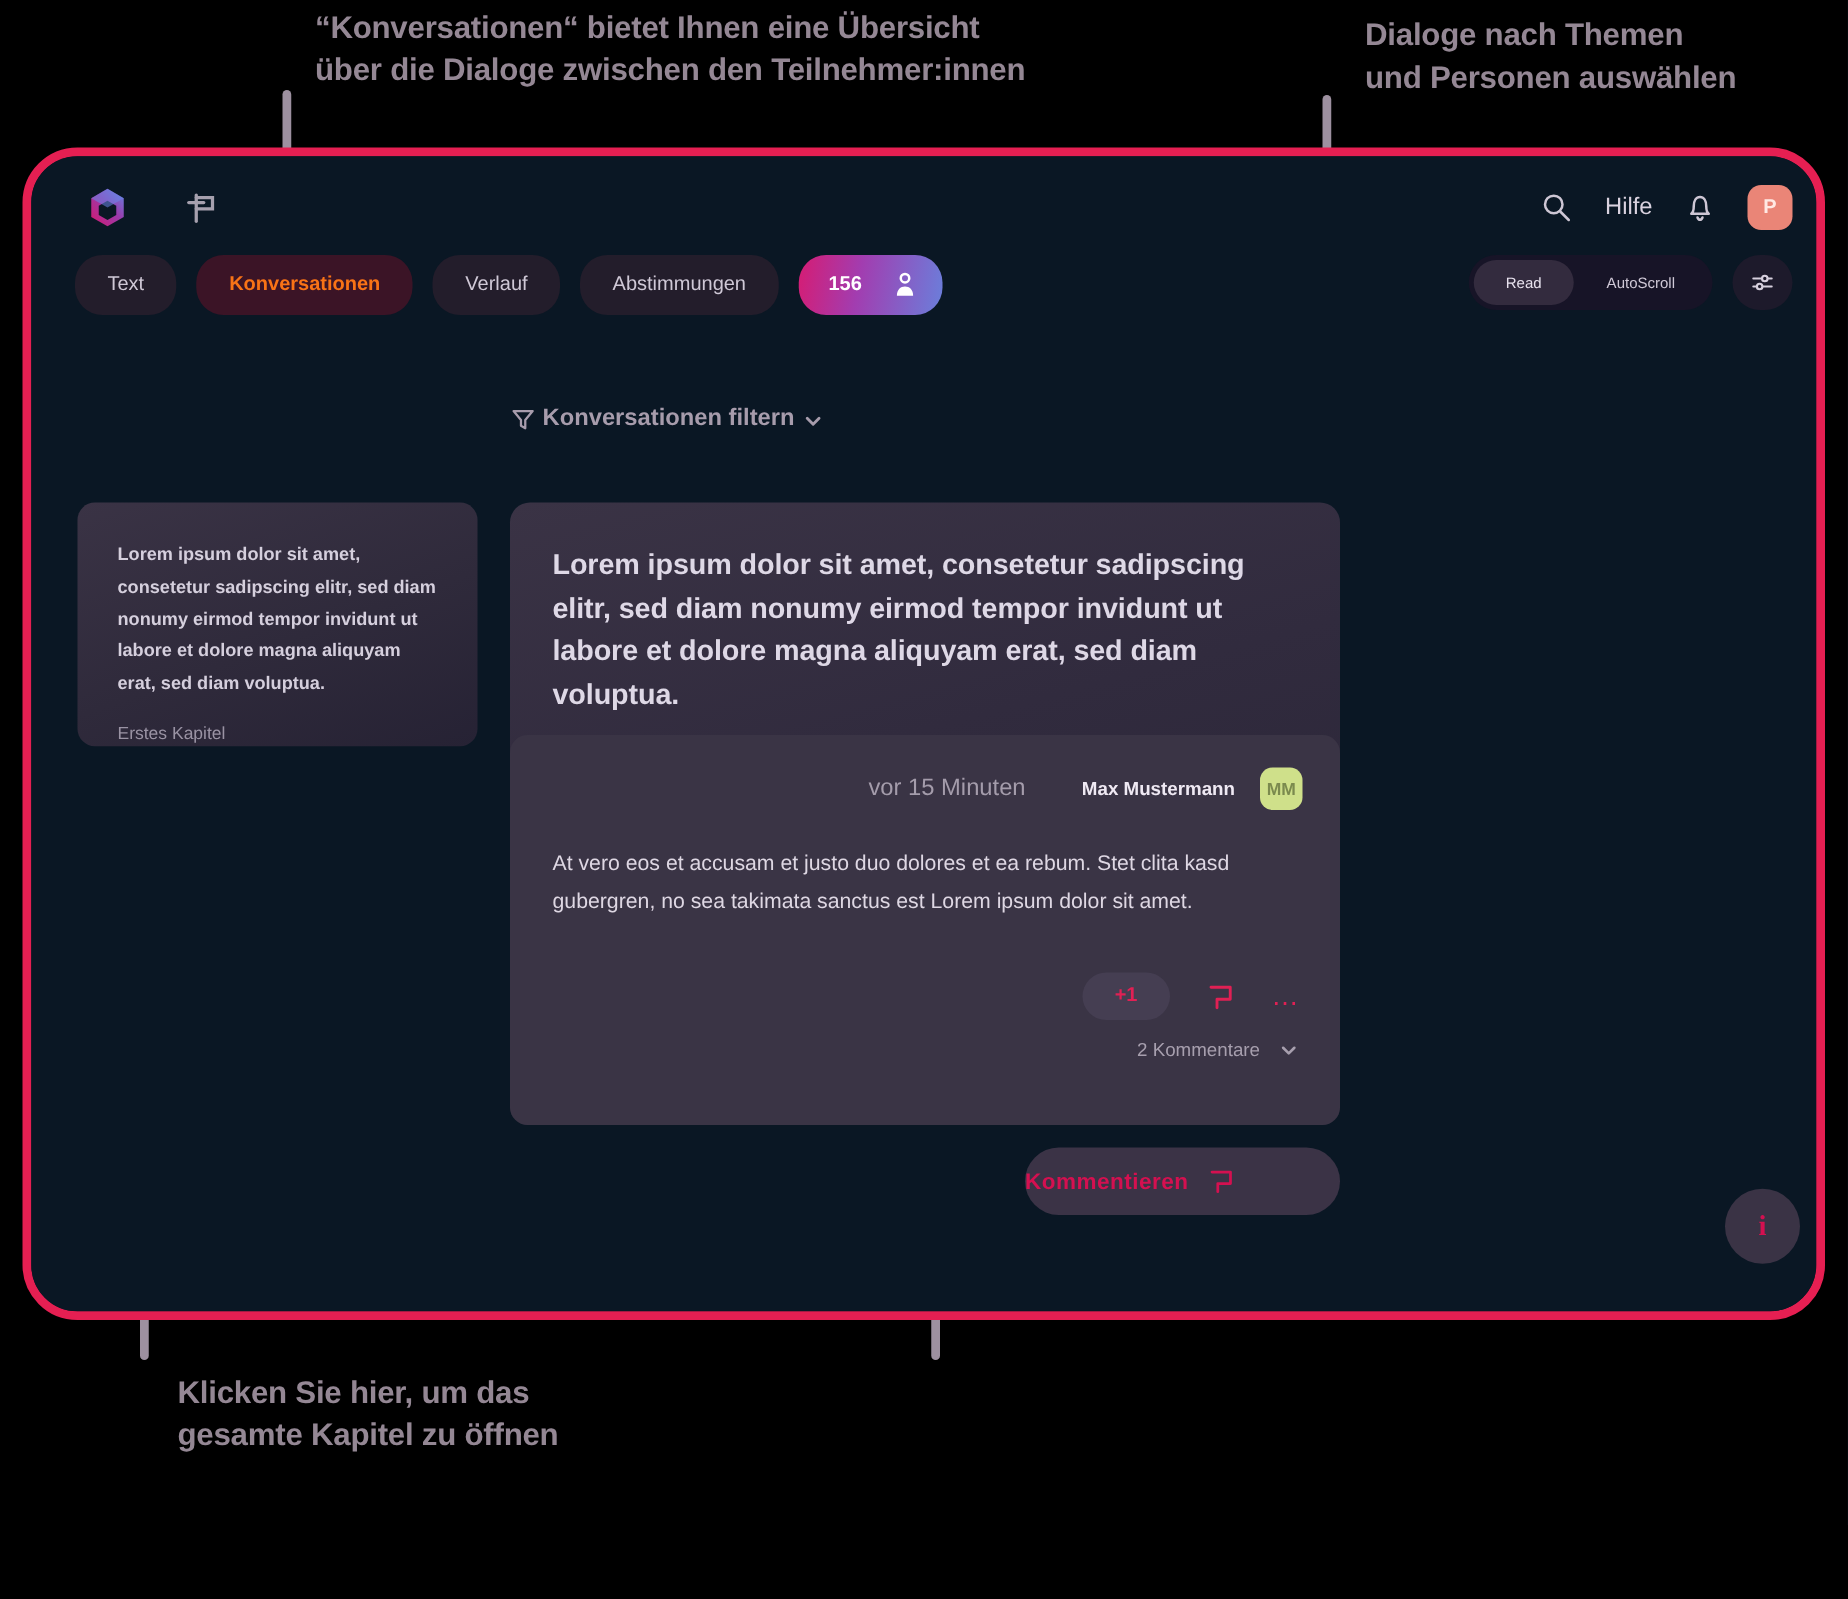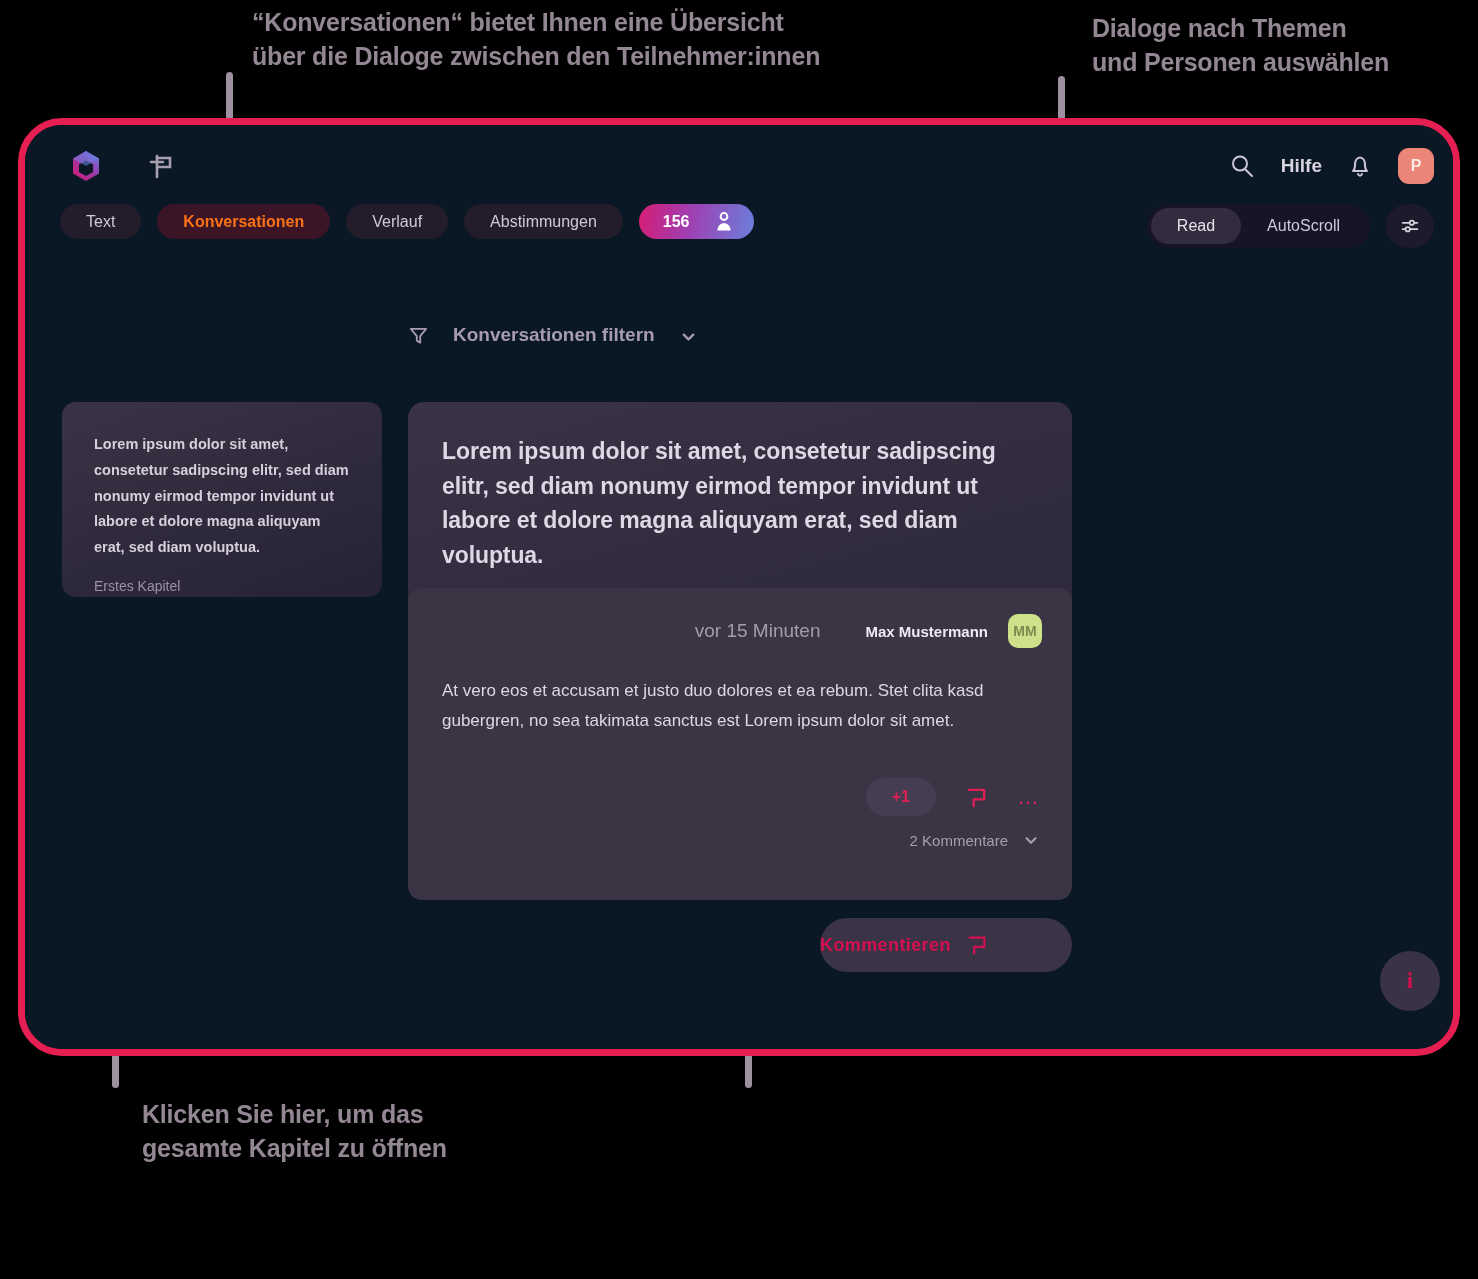--- a/index.html
+++ b/index.html
@@ -41,34 +41,34 @@
   }
   #app-inner { position: absolute; inset: 0; background: #0a1724; }
 
   
   .logo-cube { position: absolute; left: 68px; top: 148px; width: 36px; height: 36px; }
   .flag-icon { position: absolute; left: 146px; top: 150px; width: 32px; height: 32px; }
 
   .topright { position: absolute; top: 148px; display: flex; align-items: center; gap: 26px; }
   .search-icon { width: 26px; height: 26px; cursor: pointer; }
   .help-label {
-    color: #d9d2df; font-size: 19px; font-weight: 700; cursor: pointer;
+    color: #d9d2df; font-size: 19px; font-weight: 400; cursor: pointer;
   }
   .bell-icon { width: 24px; height: 26px; cursor: pointer; }
   .avatar-p {
     width: 36px; height: 36px; border-radius: 11px;
     background: #ea8577; color: #ffe9e4;
     display: flex; align-items: center; justify-content: center;
     font-size: 16px; font-weight: 600; cursor: pointer;
   }
 
   
   #pills { position: absolute; left: 60px; top: 204px; display: flex; align-items: center; gap: 16px; }
   .pill {
-    height: 35px; padding: 0 26px; border-radius: 22px;
+    height: 48px; padding: 0 26px; border-radius: 22px;
     display: flex; align-items: center; justify-content: center;
     background: #231d2b; color: #cfc8d6;
     font-size: 16px; font-weight: 500; cursor: pointer;
     white-space: nowrap;
   }
   .pill.active { background: #3b1426; color: #f97316; font-weight: 600; }
   .pill.count {
     background: linear-gradient(100deg, #d61c73 0%, #a23db0 42%, #6a7fdb 100%);
     color: #ffffff; font-weight: 700; font-size: 16px;
     gap: 24px; padding: 0 20px 0 24px;
@@ -77,32 +77,32 @@
 
   
   #right-controls { position: absolute; top: 204px; display: flex; align-items: center; gap: 16px; }
   .segmented {
     height: 44px; border-radius: 22px; background: #171427;
     display: flex; align-items: center; padding: 4px;
   }
   .seg {
     height: 36px; padding: 0 26px; border-radius: 18px;
     display: flex; align-items: center; justify-content: center;
-    color: #cfc8d6; font-size: 16px; cursor: pointer; white-space: nowrap;
+    color: #cfc8d6; font-size: 12px; cursor: pointer; white-space: nowrap;
   }
   .seg.on { background: #332b3e; color: #e8e2ee; }
   .settings-btn {
     width: 48px; height: 44px; border-radius: 22px; background: #1d1a2b;
     display: flex; align-items: center; justify-content: center; cursor: pointer;
   }
 
   
   #filter-row {
     position: absolute; left: 408px; top: 324px;
-    display: flex; align-items: flex-end; gap: 24px; cursor: pointer;
+    display: flex; align-items: flex-end; gap: 5px; cursor: pointer;
   }
   #filter-row .ftext { color: #a79cac; font-size: 19px; font-weight: 700; }
 
   
   #side-card {
     position: absolute; left: 62px; top: 402px;
     width: 320px; height: 195px;
     border-radius: 14px;
     background: linear-gradient(160deg, #3a3345 0%, #2f2a3b 55%, #262234 100%);
     padding: 30px 28px 0 32px; cursor: pointer;

